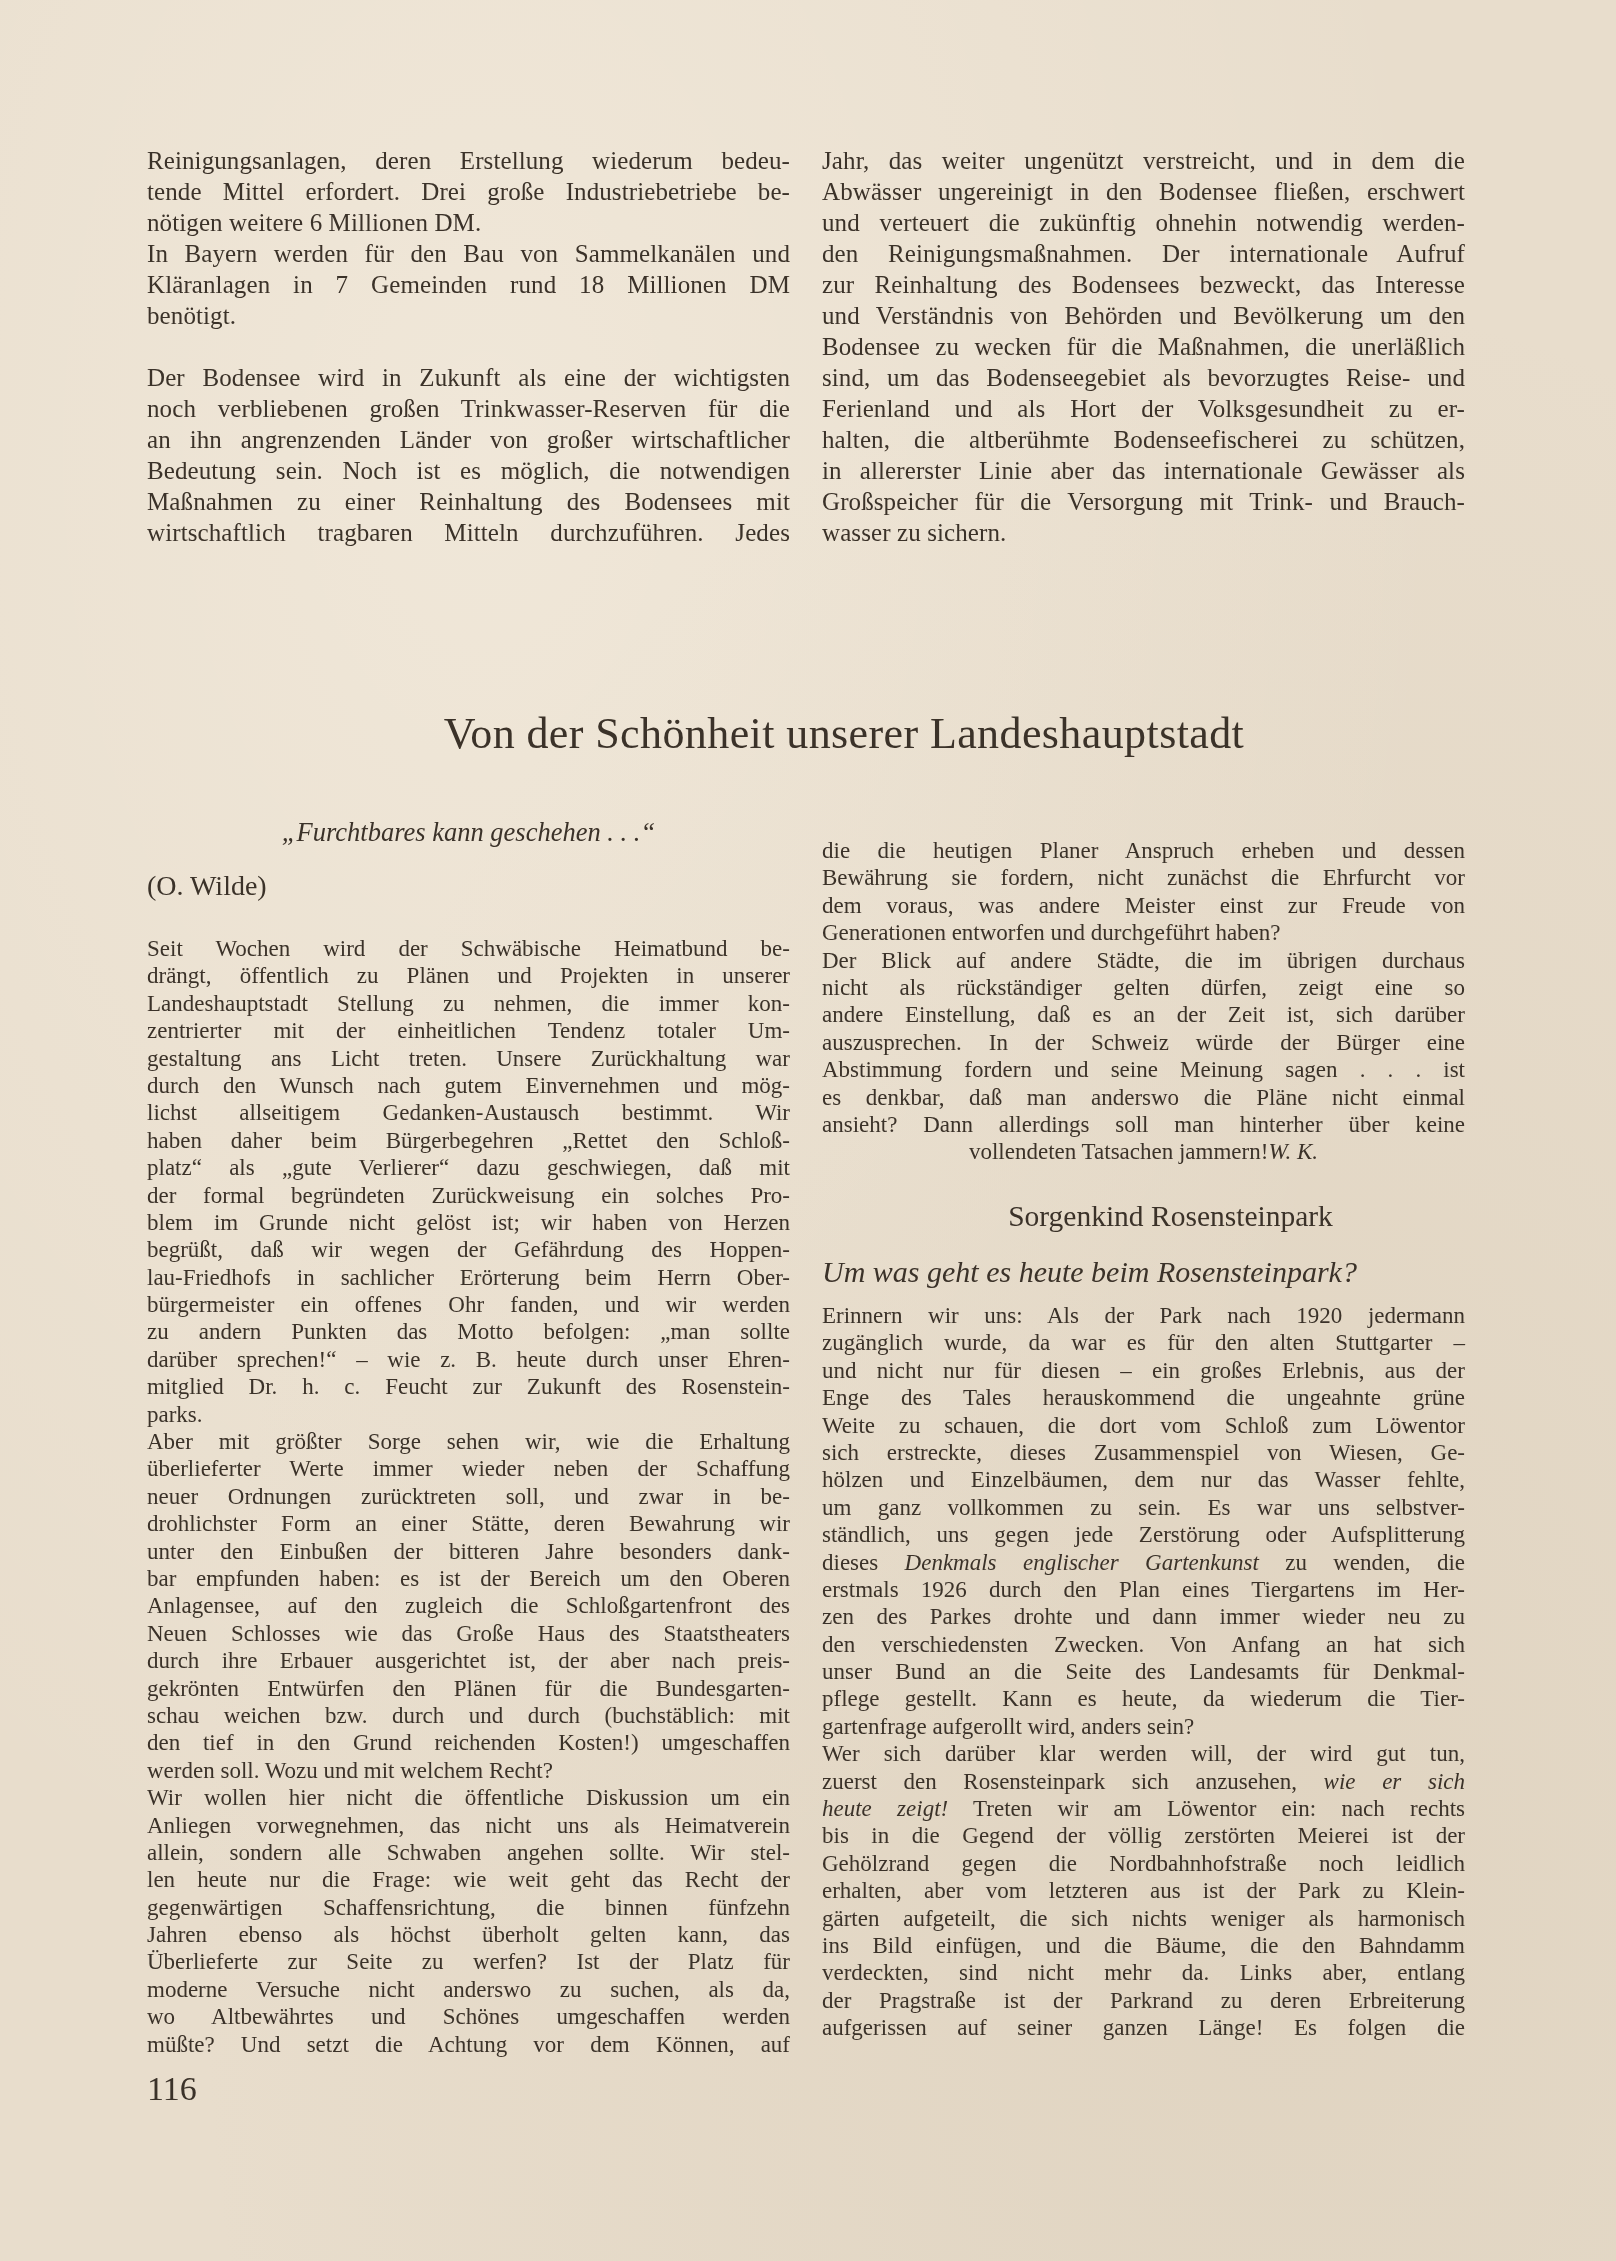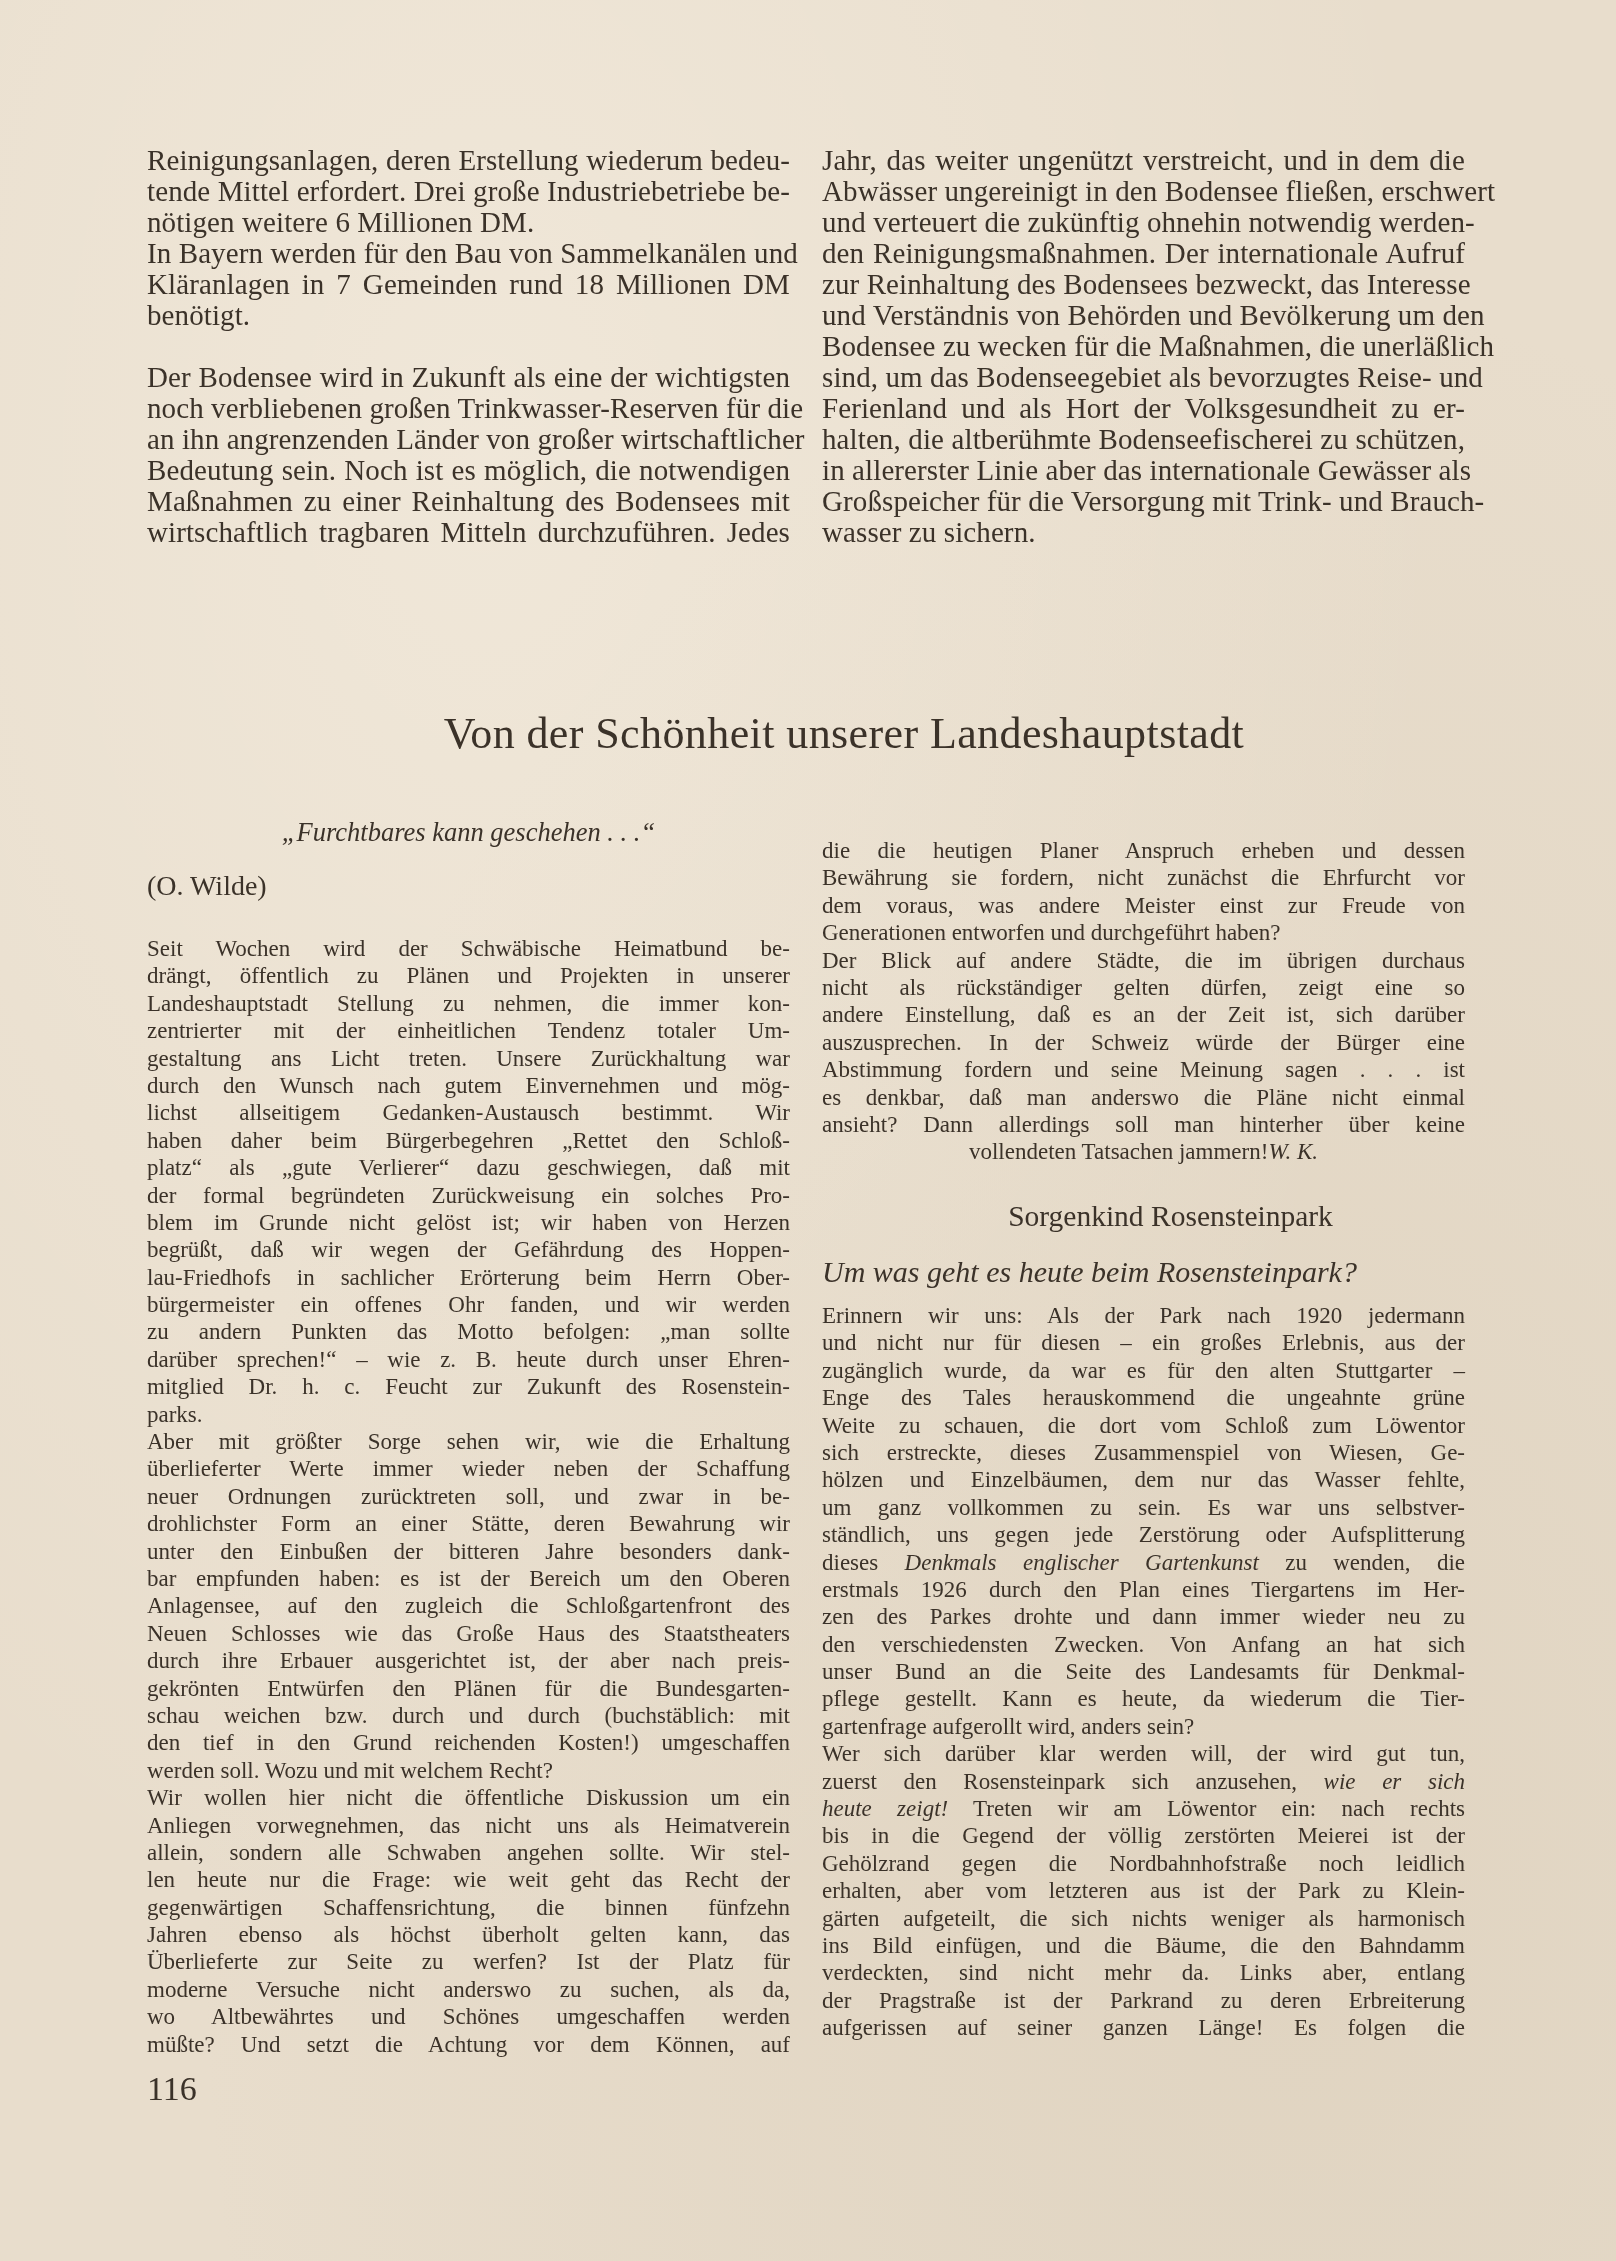--- a/index.html
+++ b/index.html
@@ -14,21 +14,21 @@
     position: relative;
     overflow: hidden;
   }
   .page { position: absolute; left: 0; top: 0; width: 1616px; height: 2261px; }
   .col { position: absolute; width: 643px; }
   .line {
     display: block; white-space: nowrap; text-align: justify;
     text-align-last: justify;
   }
   .line.last { text-align-last: left; }
-  .top .line { font-size: 29px; height: 31px; line-height: 31px; letter-spacing: 0.1px; }
+  .top .line { font-size: 25px; height: 31px; line-height: 31px; letter-spacing: 0.1px; }
   .low .line { font-size: 23px; height: 27.4px; line-height: 27.4px; }
   .gap-top { height: 31px; }
   .it { font-style: italic; }
   .title {
     position: absolute; left: 0; width: 1616px; top: 708px;
     text-align: center; font-size: 44px; letter-spacing: 0.4px; padding-left: 36px;
   }
   .motto {
     position: absolute; left: 147px; width: 643px; top: 817px;
     text-align: center; font-style: italic; font-size: 26.5px;
@@ -171,22 +171,22 @@
       <span class="sig">W. K.</span>
     </div>
   </div>
 
   <div class="subhead">Sorgenkind Rosensteinpark</div>
   <div class="subsubhead">Um was geht es heute beim Rosensteinpark?</div>
 
   <div class="col low" style="left:822px; top:1302px;">
     <div>
         <span class="line">Erinnern wir uns: Als der Park nach 1920 jedermann</span>
+        <span class="line">zugänglich wurde, da war es für den alten Stuttgarter –</span>
         <span class="line">und nicht nur für diesen – ein großes Erlebnis, aus der</span>
-        <span class="line">zugänglich wurde, da war es für den alten Stuttgarter –</span>
         <span class="line">Enge des Tales herauskommend die ungeahnte grüne</span>
         <span class="line">Weite zu schauen, die dort vom Schloß zum Löwentor</span>
         <span class="line">sich erstreckte, dieses Zusammenspiel von Wiesen, Ge-</span>
         <span class="line">hölzen und Einzelbäumen, dem nur das Wasser fehlte,</span>
         <span class="line">um ganz vollkommen zu sein. Es war uns selbstver-</span>
         <span class="line">ständlich, uns gegen jede Zerstörung oder Aufsplitterung</span>
       </div>
     <span class="line">
       <span>dieses </span><span class="it">Denkmals englischer Gartenkunst</span><span> zu wenden, die</span>
     </span>

